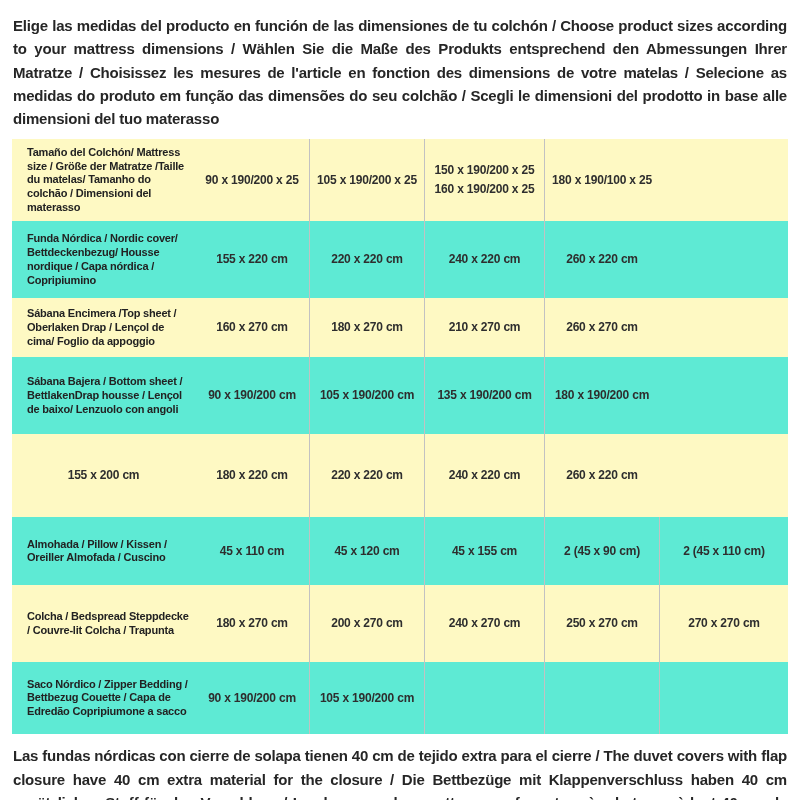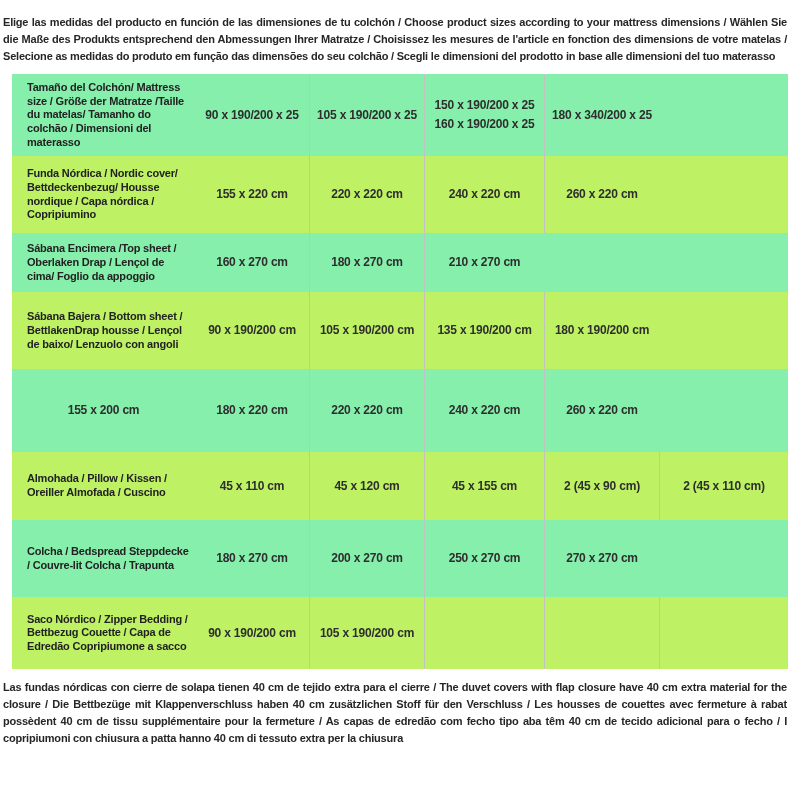--- a/index.html
+++ b/index.html
@@ -3,39 +3,39 @@
 <meta charset="utf-8">
 <style>
   html,body{margin:0;padding:0;background:#ffffff;}
   body{
     width:800px;height:800px;overflow:hidden;
     font-family:"Liberation Sans","DejaVu Sans",sans-serif;
     color:#2a2a2a;-webkit-font-smoothing:antialiased;
   }
   .note{
     font-weight:bold;
-    font-size:11px;
+    font-size:15px;
     line-height:1.55;
     text-align:justify;
     letter-spacing:-0.2px;
     margin:0;
-    padding:14px 13px 6px 3px;
+    padding:14px 13px 6px 13px;
     color:#262626;
   }
   .note.bottom{padding-top:10px;}
   .size-table{
     margin:3px 12px 0 12px;
     width:776px;
   }
   .row{
     display:grid;
     grid-template-columns:183px 114px 115px 120px 115px 129px;
   }
-  .row.gray{background:#86efac;}
-  .row.white{background:#bef264;}
+  .row.gray{background:#fef9c3;}
+  .row.white{background:#5eead4;}
   .cell{
     display:flex;
     flex-direction:column;
     justify-content:center;
     box-sizing:border-box;
   }
   .cell.label{
     padding:6px 4px 6px 15px;
     font-weight:bold;
     font-size:11px;
@@ -69,21 +69,21 @@
         <span>90 x 190/200 x 25</span>
       </div>
     <div class="cell val">
         <span>105 x 190/200 x 25</span>
       </div>
     <div class="cell val">
         <span>150 x 190/200 x 25</span>
         <span>160 x 190/200 x 25</span>
       </div>
     <div class="cell val">
-        <span>180 x 340/200 x 25</span>
+        <span>180 x 190/100 x 25</span>
       </div>
   </div>
 
   <div class="row white" style="height:77px">
     <div class="cell label">Funda Nórdica /  Nordic cover/ Bettdeckenbezug/ Housse nordique  / Capa nórdica / Copripiumino</div>
     <div class="cell val">
         <span>155 x 220 cm</span>
       </div>
     <div class="cell val">
         <span>220 x 220 cm</span>
@@ -100,20 +100,23 @@
     <div class="cell label">Sábana Encimera /Top sheet / Oberlaken Drap / Lençol de cima/ Foglio da appoggio</div>
     <div class="cell val">
         <span>160 x 270 cm</span>
       </div>
     <div class="cell val">
         <span>180 x 270 cm</span>
       </div>
     <div class="cell val">
         <span>210 x 270 cm</span>
       </div>
+    <div class="cell val">
+        <span>260 x 270 cm</span>
+      </div>
   </div>
 
   <div class="row white" style="height:77px">
     <div class="cell label">Sábana Bajera / Bottom sheet / BettlakenDrap housse / Lençol de baixo/ Lenzuolo con angoli</div>
     <div class="cell val">
         <span>90 x 190/200 cm</span>
       </div>
     <div class="cell val">
         <span>105 x 190/200 cm</span>
       </div>
@@ -162,20 +165,23 @@
       </div>
   </div>
 
   <div class="row gray" style="height:77px">
     <div class="cell label">Colcha / Bedspread Steppdecke / Couvre-lit Colcha / Trapunta</div>
     <div class="cell val">
         <span>180 x 270 cm</span>
       </div>
     <div class="cell val">
         <span>200 x 270 cm</span>
+      </div>
+    <div class="cell val">
+        <span>240 x 270 cm</span>
       </div>
     <div class="cell val">
         <span>250 x 270 cm</span>
       </div>
     <div class="cell val">
         <span>270 x 270 cm</span>
       </div>
   </div>
 
   <div class="row white" style="height:72px">

